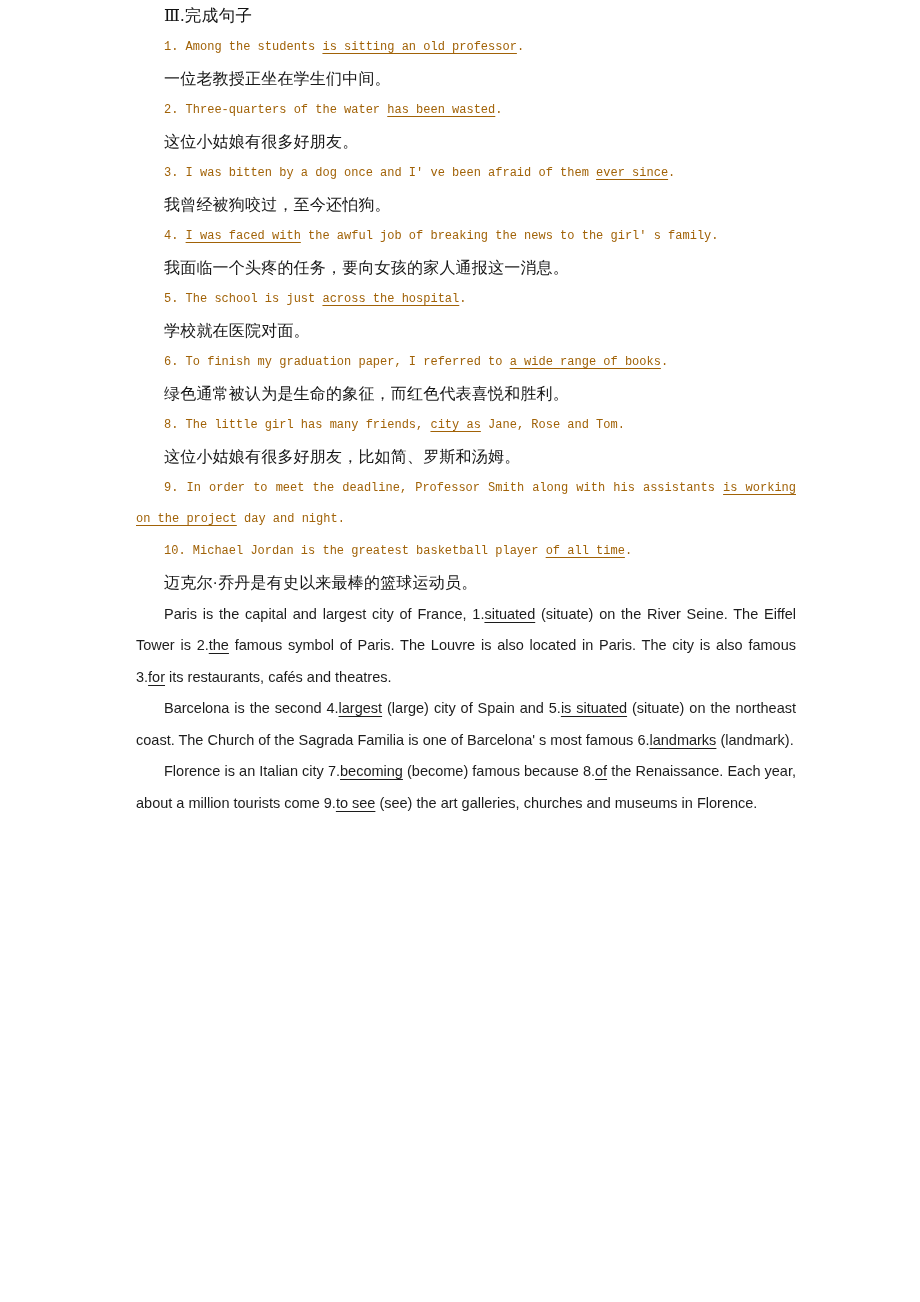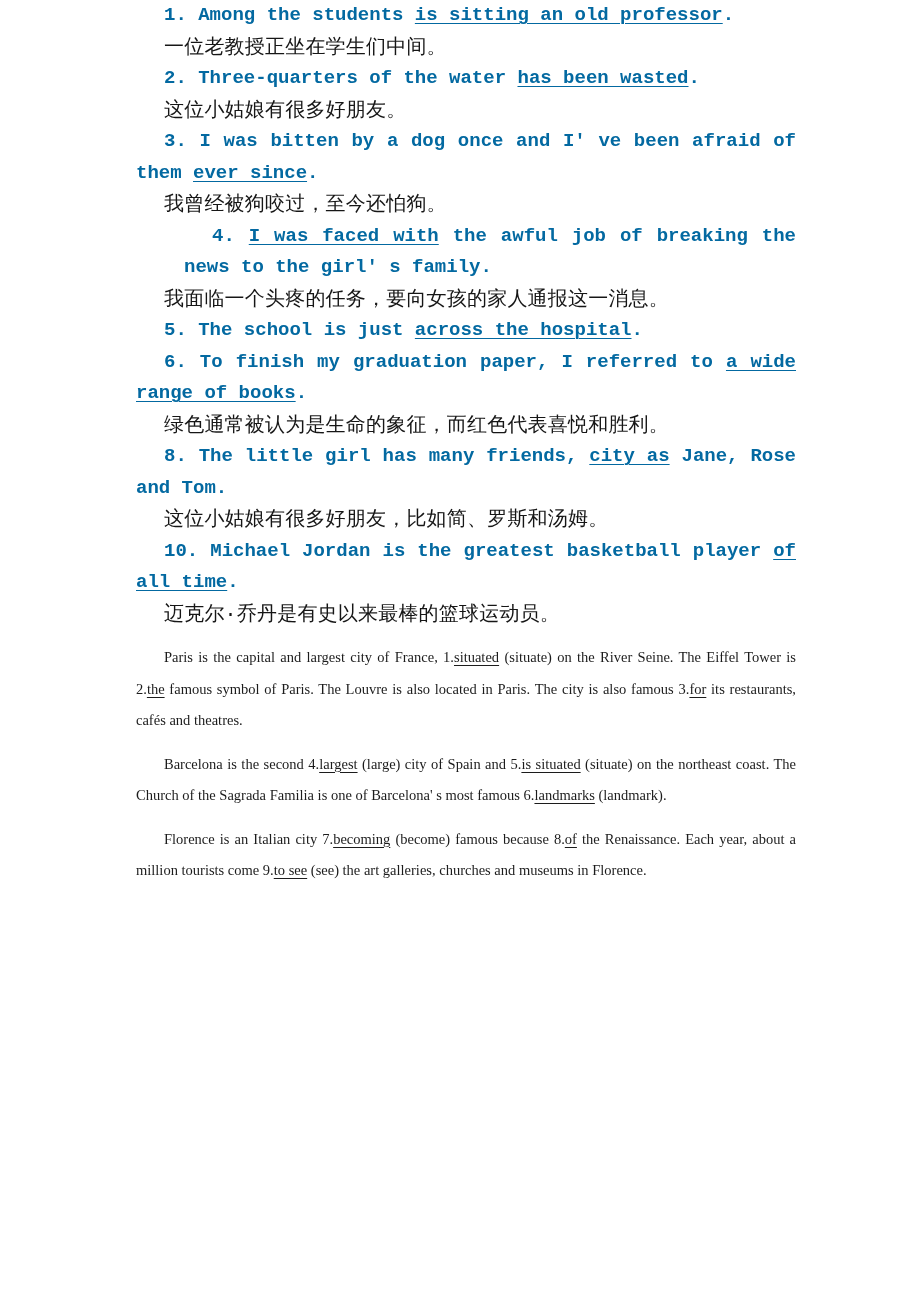--- a/index.html
+++ b/index.html
@@ -33,98 +33,99 @@
     line-height: 31.5px;
     letter-spacing: 0.4px;
     padding-left: 28px;
     white-space: nowrap;
     color: #111;
   }
 
   
   .en {
     font-family: "Liberation Mono", "DejaVu Sans Mono", monospace;
-    font-size: 19px;
+    font-size: 12px;
     line-height: 31.5px;
-    color: #0369a1;
+    color: #a16207;
     text-align: justify;
     text-align-last: left;
     white-space: normal;
     word-spacing: 0px;
-    font-weight: bold;
   }
   .en.indent { text-indent: 28px; }
 
   
-  .en.jst { text-align: justify; text-align-last: left; margin-left: 48px; }
+  .en.jst { text-align: justify; text-align-last: left; }
 
   
   .cn {
-    font-family: Liberation Mono, monospace;
-    font-size: 20px;
+    font-family: Liberation Sans, sans-serif;
+    font-size: 16px;
     line-height: 31.5px;
     color: #161616;
     padding-left: 28px;
     letter-spacing: 0.2px;
     white-space: nowrap;
   }
 
   
   .ul {
     text-decoration: underline;
     text-underline-offset: 2.5px;
     text-decoration-thickness: 1px;
   }
 
   
   .para {
-    font-family: Liberation Serif, serif;
+    font-family: Liberation Sans, sans-serif;
     font-size: 14.5px;
     line-height: 31.5px;
     color: #1c1c1c;
     text-align: justify;
     text-align-last: left;
     text-indent: 28px;
     hyphens: none;
-    margin-top: 12px;
   }
 
   
   #sec3 { width: 660px; }
   #sec4 { width: 660px; }
 </style>
 </head>
 <body>
 
 <div class="page">
 
   <div id="sec3">
 
+    <div class="sec-head">Ⅲ.完成句子</div>
 
     <div class="en indent"><span>1.</span> <span>Among the students </span><span class="ul">is sitting an old professor</span><span>.</span></div>
     <div class="cn">一位老教授正坐在学生们中间。</div>
 
     <div class="en indent"><span>2.</span> <span>Three-quarters of the water </span><span class="ul">has been wasted</span><span>.</span></div>
     <div class="cn">这位小姑娘有很多好朋友。</div>
 
     <div class="en indent"><span>3.</span> <span>I was bitten by a dog once and I' ve been afraid of them </span><span class="ul">ever since</span><span>.</span></div>
     <div class="cn">我曾经被狗咬过，至今还怕狗。</div>
 
     <div class="en indent jst"><span>4.</span> <span class="ul">I was faced with</span><span> the awful job of breaking the news to the girl' s family.</span></div>
     <div class="cn">我面临一个头疼的任务，要向女孩的家人通报这一消息。</div>
 
     <div class="en indent"><span>5.</span> <span>The school is just </span><span class="ul">across the hospital</span><span>.</span></div>
+    <div class="cn">学校就在医院对面。</div>
 
     <div class="en indent"><span>6.</span> <span>To finish my graduation paper, I referred to </span><span class="ul">a wide range of books</span><span>.</span></div>
 
     <div class="cn">绿色通常被认为是生命的象征，而红色代表喜悦和胜利。</div>
 
     <div class="en indent"><span>8.</span> <span>The little girl has many friends, </span><span class="ul">city as</span><span> Jane, Rose and Tom.</span></div>
     <div class="cn">这位小姑娘有很多好朋友，比如简、罗斯和汤姆。</div>
 
+    <div class="en indent jst"><span>9.</span> <span>In order to meet the deadline, Professor Smith along with his assistants </span><span class="ul">is working on the project</span><span> day and night.</span></div>
 
     <div class="en indent"><span>10.</span> <span>Michael Jordan is the greatest basketball player </span><span class="ul">of all time</span><span>.</span></div>
     <div class="cn">迈克尔·乔丹是有史以来最棒的篮球运动员。</div>
 
   </div>
 
   <div id="sec4">
 
 
     <div class="para"><span>Paris is the capital and largest city of France, 1.</span><span class="ul">situated</span><span> (situate) on the River Seine. The Eiffel Tower is 2.</span><span class="ul">the</span><span> famous symbol of Paris. The Louvre is also located in Paris. The city is also famous 3.</span><span class="ul">for</span><span> its restaurants, cafés and theatres.</span></div>

